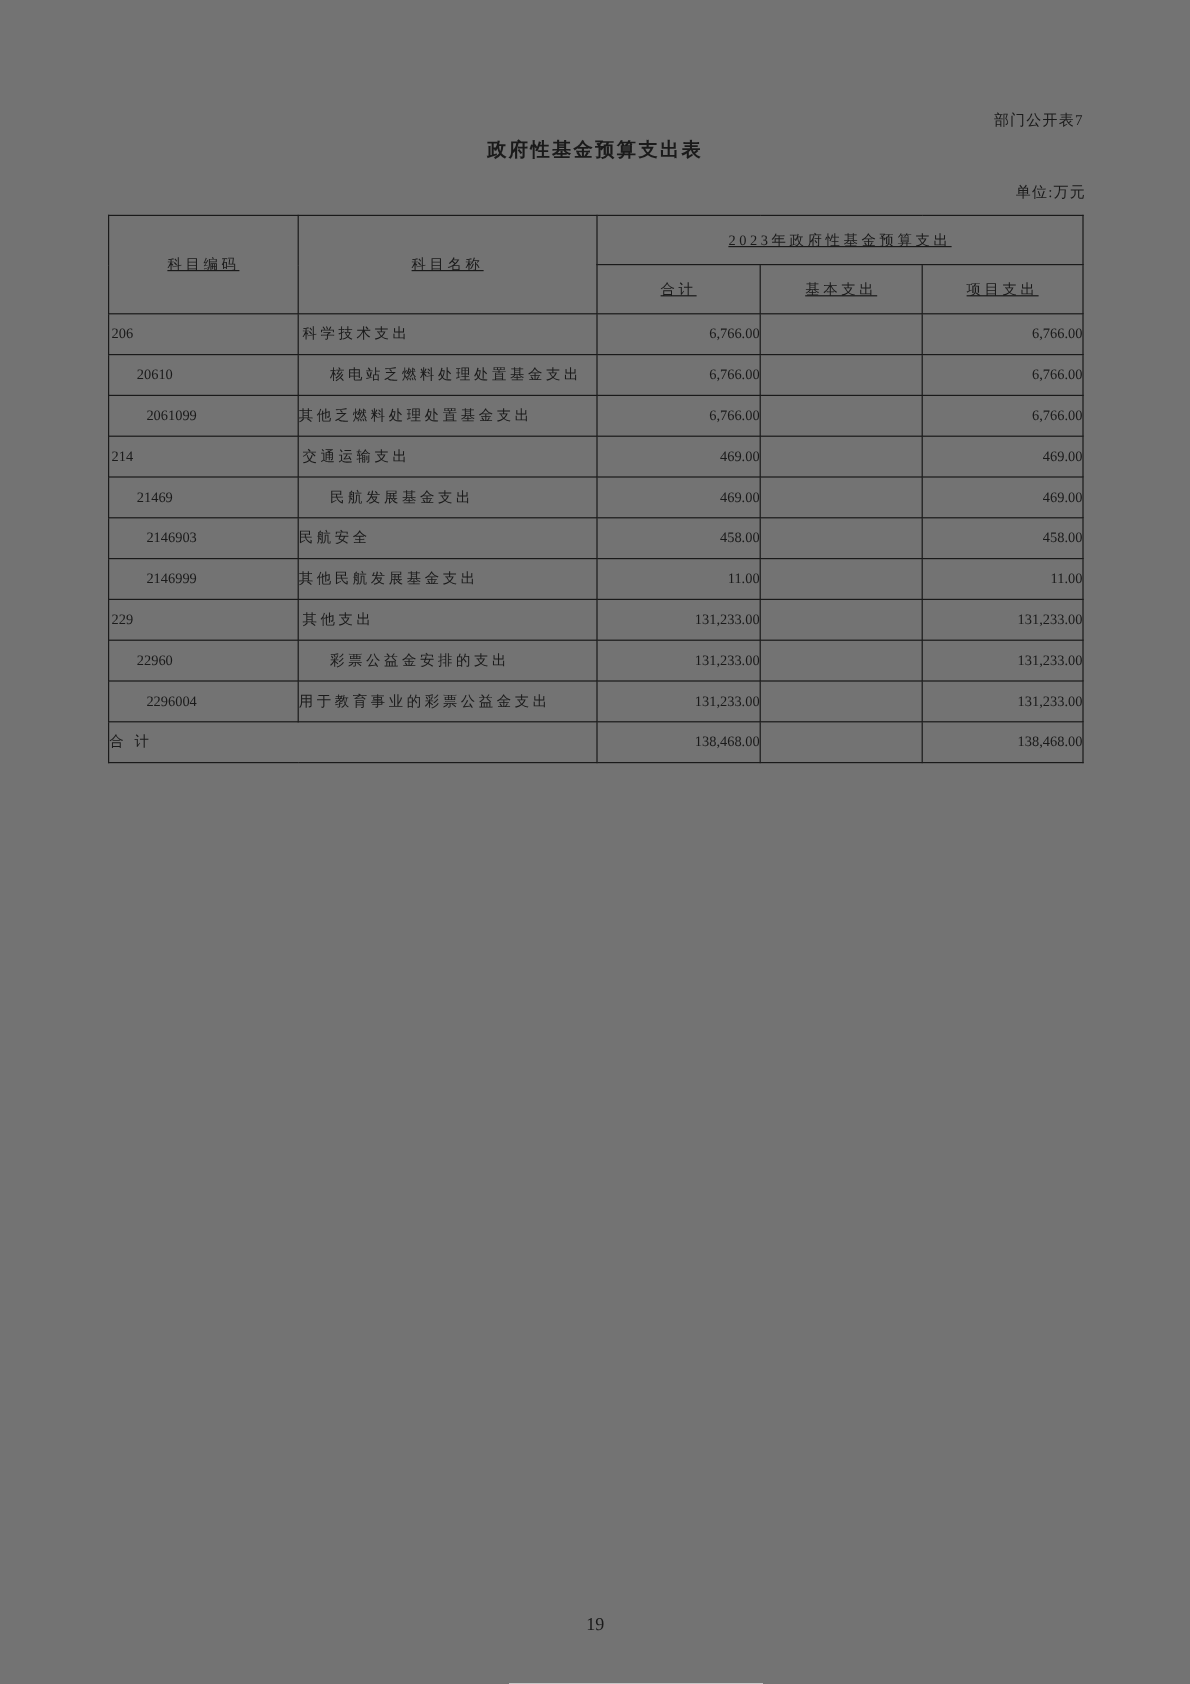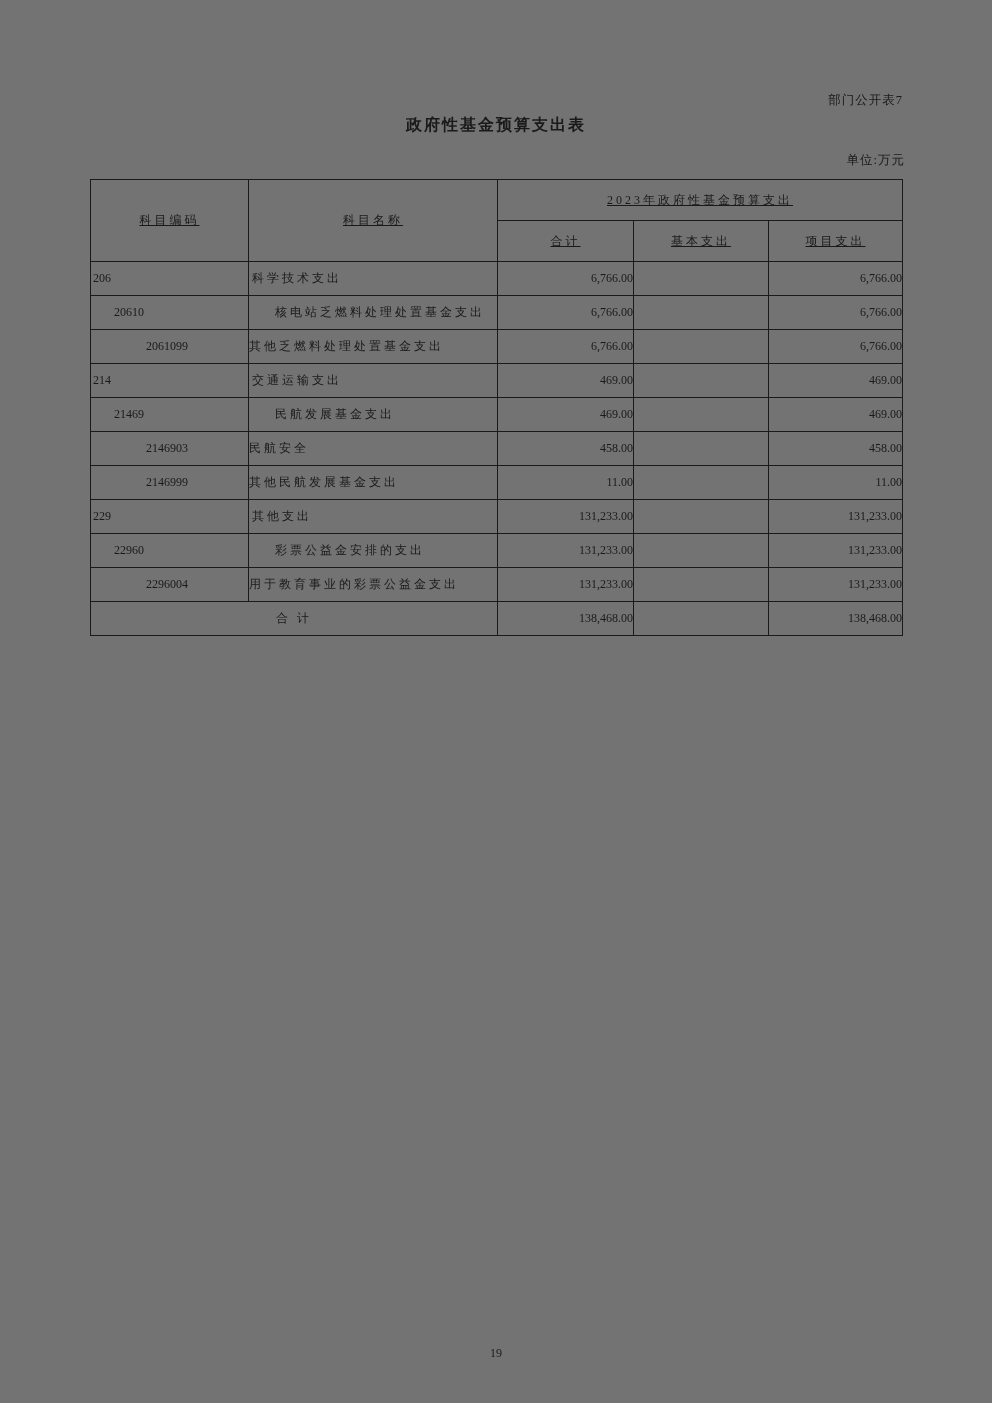--- a/index.html
+++ b/index.html
@@ -62,33 +62,33 @@
     white-space: nowrap;
     font-weight: normal;
   }
   table.budget thead tr { height: 41px; }
   table.budget tbody tr { height: 34px; }
   table.budget th { text-align: center; letter-spacing: 3px; text-decoration: underline; }
   td.code { text-align: left; font-size: 12px; }
   td.name { text-align: left; letter-spacing: 3px; }
   td.code.lvl1 { padding-left: 2px; }
   td.code.lvl2 { padding-left: 23px; }
-  td.code.lvl3 { padding-left: 55px; }
+  td.code.lvl3 { padding-left: 31px; }
   td.name.lvl1 { padding-left: 3px; margin-left: 40px; }
   td.name.lvl2 { padding-left: 26px; }
   td.name.lvl3 { }
   td.num { text-align: right; padding-right: 8px; }
-  td.total-label { text-align: center; letter-spacing: 3px; }
+  td.total-label { letter-spacing: 3px; }
   .page-number {
     position: absolute;
     top: 1346px;
     left: 0;
     width: 100%;
     text-align: center;
-    font-size: 12px;
+    font-size: 15px;
   }
 </style>
 </head>
 <body>
 
 <div class="page">
 
   <div class="doc-label">部门公开表7</div>
 
   <div class="page-title">政府性基金预算支出表</div>

